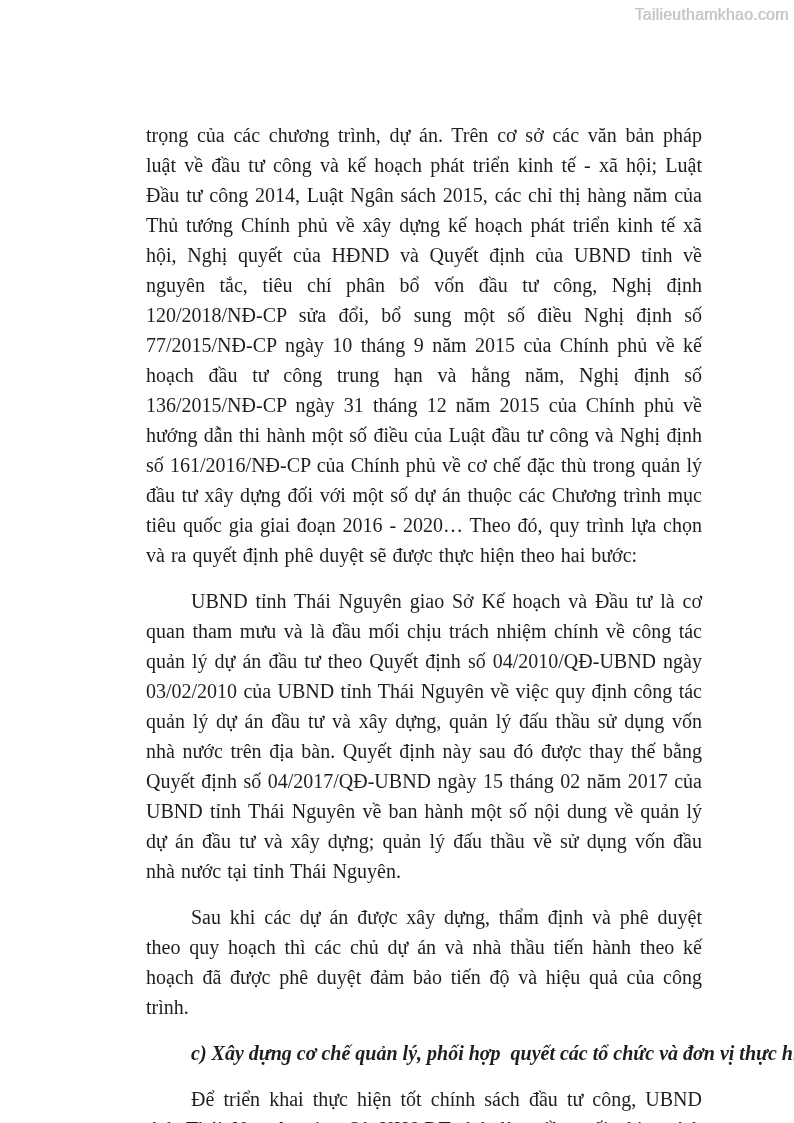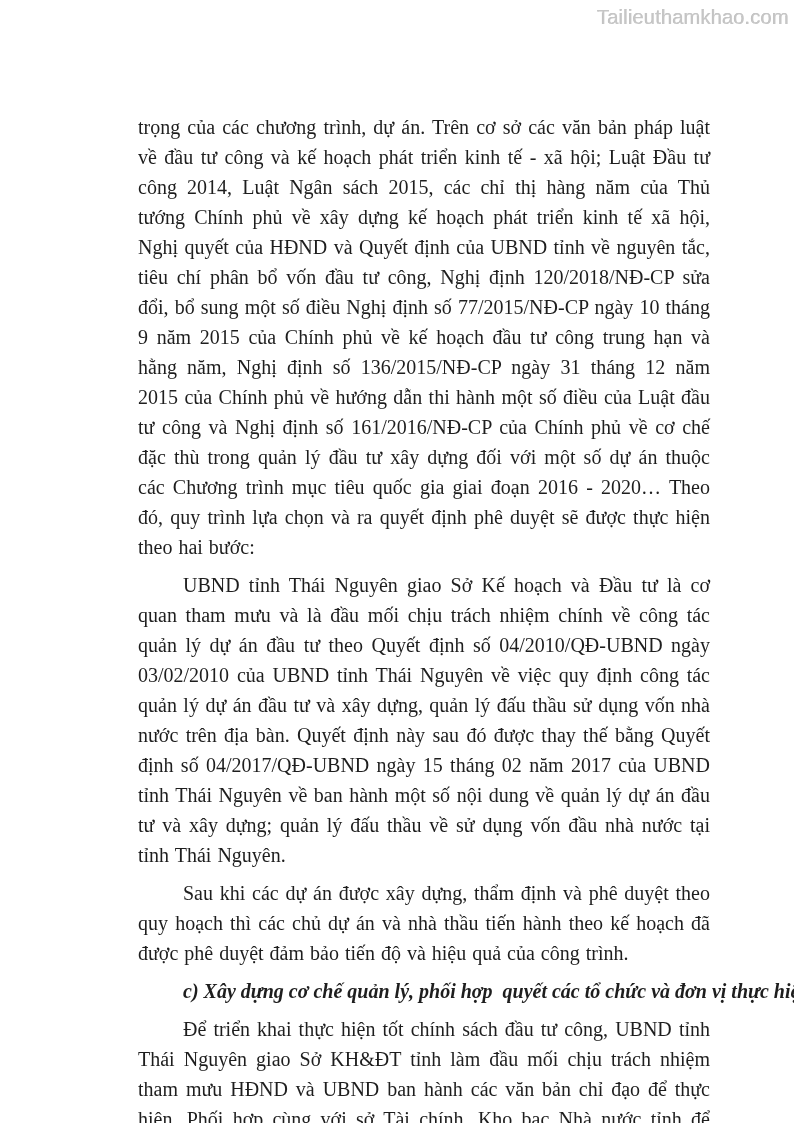--- a/index.html
+++ b/index.html
@@ -13,37 +13,37 @@
     height: 1123px;
     background: #ffffff;
     overflow: hidden;
     font-family: "Liberation Serif", serif;
   }
   .watermark {
     position: absolute;
     top: 6px;
     right: 5px;
     font-family: "Liberation Sans", sans-serif;
-    font-size: 20px;
+    font-size: 16px;
     letter-spacing: 0.2px;
     color: #c6c6c6;
     text-shadow: 1px 1px 0 #ffffff, -0.5px -0.5px 0 #bdbdbd;
   }
   .doc-body {
     position: absolute;
     left: 130px;
     top: 104px;
     width: 588px;
     color: #1e1e1e;
     font-size: 20px;
     line-height: 30px;
     text-align: justify;
   }
   .doc-body p {
-    margin: 8px;
+    margin: 16px;
     text-indent: 45px;
     word-spacing: 1px;
   }
   .doc-body p.continuation {
     text-indent: 0;
   }
   .doc-body p.heading {
     font-weight: bold;
     font-style: italic;
     text-align: left;

